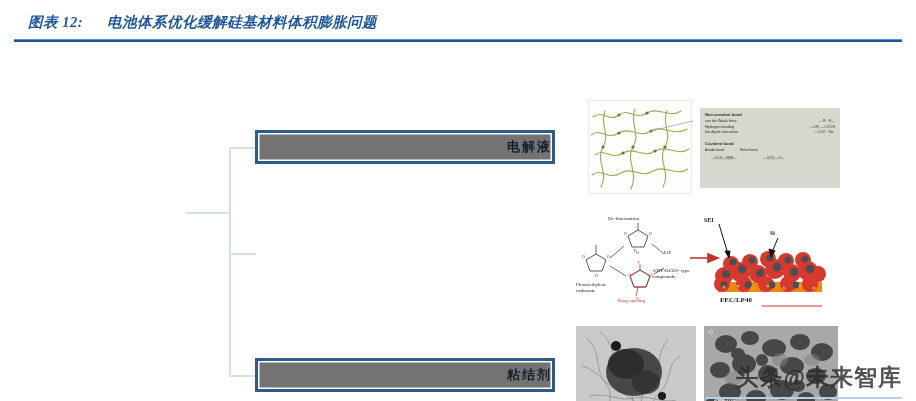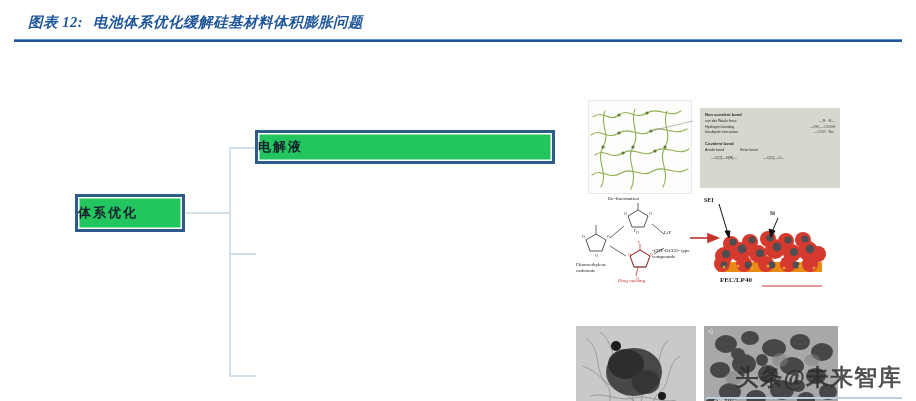--- a/index.html
+++ b/index.html
@@ -13,37 +13,37 @@
   .page{position:absolute;inset:0;}
 
   
   .title{
     position:absolute;left:28px;top:13px;
     font-family:"Liberation Serif","DejaVu Serif",serif;
     font-style:italic;font-weight:bold;
     font-size:14.5px;color:#1f5699;
     letter-spacing:.5px;white-space:nowrap;
   }
-  .title .num{margin-right:10px;}
+  .title .num{margin-right:24px;}
   .rule{
     position:absolute;left:14px;top:39px;width:888px;height:3px;
     border-top:1px solid #5f93cf;
     border-bottom:2px solid #1f5699;
     box-sizing:border-box;
   }
 
   
   .canvas{position:absolute;left:0;top:46px;width:916px;height:340px;}
 
   .node{
     position:absolute;box-sizing:border-box;
-    background:#22c55e;
+    background:#737373;
     border:3px solid #2e5c8a;
     box-shadow:inset 0 0 0 1.5px #ffffff;
-    display:flex;align-items:center;justify-content:flex-start;
+    display:flex;align-items:center;justify-content:flex-end;
     font-family:"Liberation Serif","DejaVu Serif",serif;
     font-weight:bold;color:#15222e;
     letter-spacing:2px;
   }
   .node.root{left:75px;top:148px;width:110px;height:38px;font-size:13px;}
   .node.leaf{left:255px;width:300px;height:34px;font-size:13px;}
   .node.leaf.n1{top:84px;}
   .node.leaf.n2{top:190px;}
   .node.leaf.n3{top:312px;}
 
@@ -69,21 +69,21 @@
   }
   .p1 .legend .hd{font-weight:bold;font-size:4.1px;display:block;margin-bottom:1px;}
   .p1 .legend .row{display:flex;justify-content:space-between;}
   .p1 .legend .row span:first-child{white-space:nowrap;}
   .p1 .legend .row span:last-child{white-space:nowrap;opacity:.9;}
   .p1 .legend .grp2{margin-top:5px;}
   .p1 .legend .two{display:flex;gap:16px;}
   .p1 .bondrow{display:flex;gap:26px;margin-top:2px;padding-left:6px;}
 
   
-  .p2{left:572px;top:148px;width:268px;height:96px;background:#ffffff;}
+  .p2{left:572px;top:168px;width:268px;height:96px;background:#ffffff;}
   .p2 .lbl{position:absolute;font-family:"Liberation Serif","DejaVu Serif",serif;
     font-size:5px;color:#1a1a1a;white-space:nowrap;}
   .p2 .lbl.red{color:#c2342c;}
   .p2 .sei-lbl{left:132px;top:3px;font-weight:bold;font-size:6px;}
   .p2 .si-lbl{left:198px;top:16px;font-weight:bold;font-size:6px;}
   .p2 .fec-lbl{left:148px;top:82px;font-weight:bold;font-size:7px;}
   .p2 .defl{left:36px;top:2px;}
   .p2 .fluo{left:4px;top:68px;width:40px;white-space:normal;line-height:1.1;}
   .p2 .ring{left:46px;top:84px;}
   .p2 .lif{left:92px;top:36px;}
@@ -119,25 +119,25 @@
   <div class="rule"></div>
 
   <div class="canvas">
 
     <div class="conn conn-stub"></div>
     <div class="conn conn-v"></div>
     <div class="conn conn-h1"></div>
     <div class="conn conn-h2"></div>
     <div class="conn conn-h3"></div>
 
-    <div class="node root">
-      <span>体系优化</span>
-    </div>
     <div class="node leaf n1">
       <span>电解液</span>
+    </div>
+    <div class="node leaf n3">
+      <span>粘结剂</span>
     </div>
 
     <div class="panel p1">
       <div class="net">
         <svg width="104" height="94" viewBox="0 0 104 94">
           <g stroke="#8fae55" stroke-width="1.1" fill="none" stroke-linecap="round">
             <path d="M4,16 C14,8 20,22 30,14 C40,6 46,20 58,12 C70,5 80,18 92,10"></path>
             <path d="M2,34 C12,26 18,40 30,32 C42,25 50,38 62,30 C74,23 84,36 98,28"></path>
             <path d="M6,54 C16,46 22,60 34,52 C46,45 54,58 66,50 C78,43 88,56 100,48"></path>
             <path d="M3,74 C13,66 20,80 32,72 C44,65 52,78 64,70 C76,63 86,76 99,68"></path>

